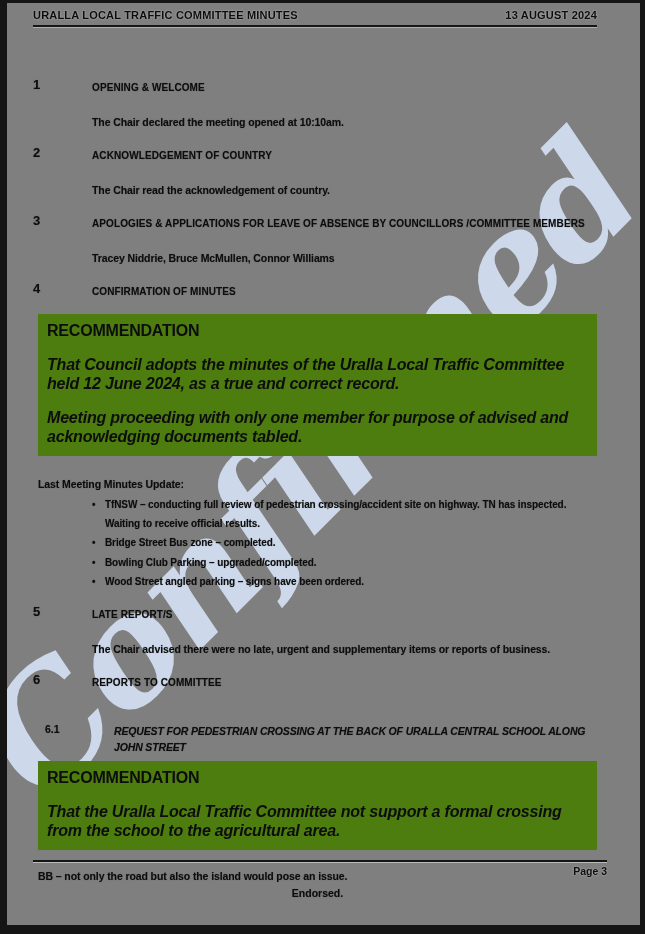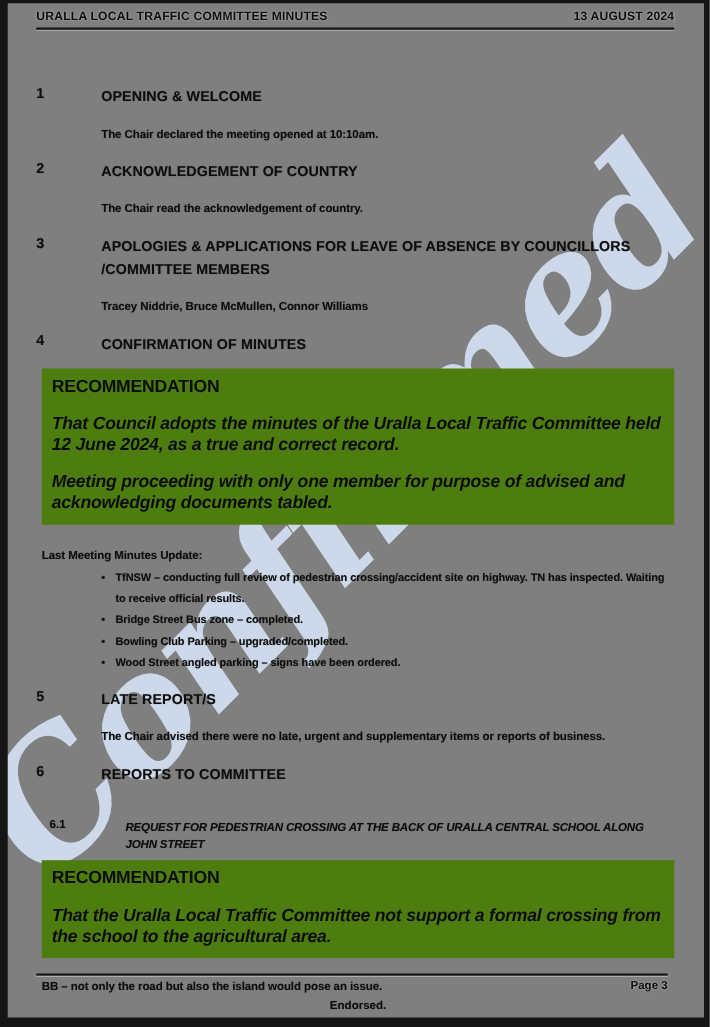--- a/index.html
+++ b/index.html
@@ -18,33 +18,33 @@
   
   .watermark{
     position:absolute;left:308px;top:467px;z-index:1;
     transform:translate(-50%,-50%) rotate(-45deg);
     font-family:"DejaVu Serif",serif;font-style:italic;font-weight:bold;
     font-size:150px;letter-spacing:-4px;white-space:nowrap;
     color:#cdd9ea;
   }
   .content{
     position:absolute;inset:0;z-index:2;box-sizing:border-box;
-    padding:9px 32px 0 33px;
+    padding:9px 48px 0 33px;
     text-shadow:0 0 1px rgba(15,15,15,.38);
   }
   .doc-header{
     display:flex;justify-content:space-between;align-items:flex-end;
     font-size:11px;font-weight:700;letter-spacing:.2px;
     padding-bottom:4px;border-bottom:2px solid #161616;
     box-shadow:0 1px 0 rgba(235,235,235,.45);
     text-shadow:0 0 2px rgba(255,255,255,.5);
   }
   .sec{display:flex;}
   .sec .num{flex:none;width:59px;font-weight:700;font-size:13px;}
-  .sec .ht{font-weight:700;font-size:13px;line-height:21px;letter-spacing:.1px;}
+  .sec .ht{font-weight:700;font-size:10px;line-height:21px;letter-spacing:.1px;}
   .sec.sub{margin-left:12px;}
   .sec.sub .num{width:50px;font-size:10.5px;}
   .sec.sub .ht{font-size:10.5px;line-height:16px;letter-spacing:-0.15px;font-style:italic;}
   .para{
     margin:15px 0 0 59px;font-size:10.5px;line-height:19px;
     font-weight:600;letter-spacing:-0.1px;
   }
   .rec-box{
     background:#4d7c0f;margin:12px 0 0 5px;
     padding:7px 9px 10px 9px;
@@ -57,21 +57,21 @@
   ul.bullets{
     margin:5px 0 0 59px;padding:0;list-style:none;
     font-size:10px;font-weight:600;line-height:19.2px;letter-spacing:-0.1px;
   }
   ul.bullets li{position:relative;padding-left:13px;}
   ul.bullets li::before{content:"\2022";position:absolute;left:0;top:0;}
   .closing-note{margin:17px 0 0 5px;font-size:10.5px;font-weight:600;line-height:19px;letter-spacing:-0.1px;}
   .action-line{margin:14px 0 0 5px;font-size:10.5px;font-weight:700;line-height:15.5px;}
   .endorsed-line{margin:0 0 0 5px;font-size:10.5px;font-weight:700;line-height:15.5px;text-align:center;}
   .doc-footer{
-    position:absolute;left:33px;right:38px;top:885px;z-index:3;
+    position:absolute;left:33px;right:38px;top:860px;z-index:3;
   }
   .footer-line{height:2px;background:#141414;box-shadow:0 1px 0 rgba(235,235,235,.55);}
   .footer-text{
     margin-top:3px;text-align:right;font-size:10.5px;font-weight:700;
     text-shadow:0 0 2px rgba(255,255,255,.5);
   }
   
   .mt-first{margin-top:50px;}
   .mt-sec{margin-top:13px;}
   .mt-sub{margin-top:30px;gap:19px;}

